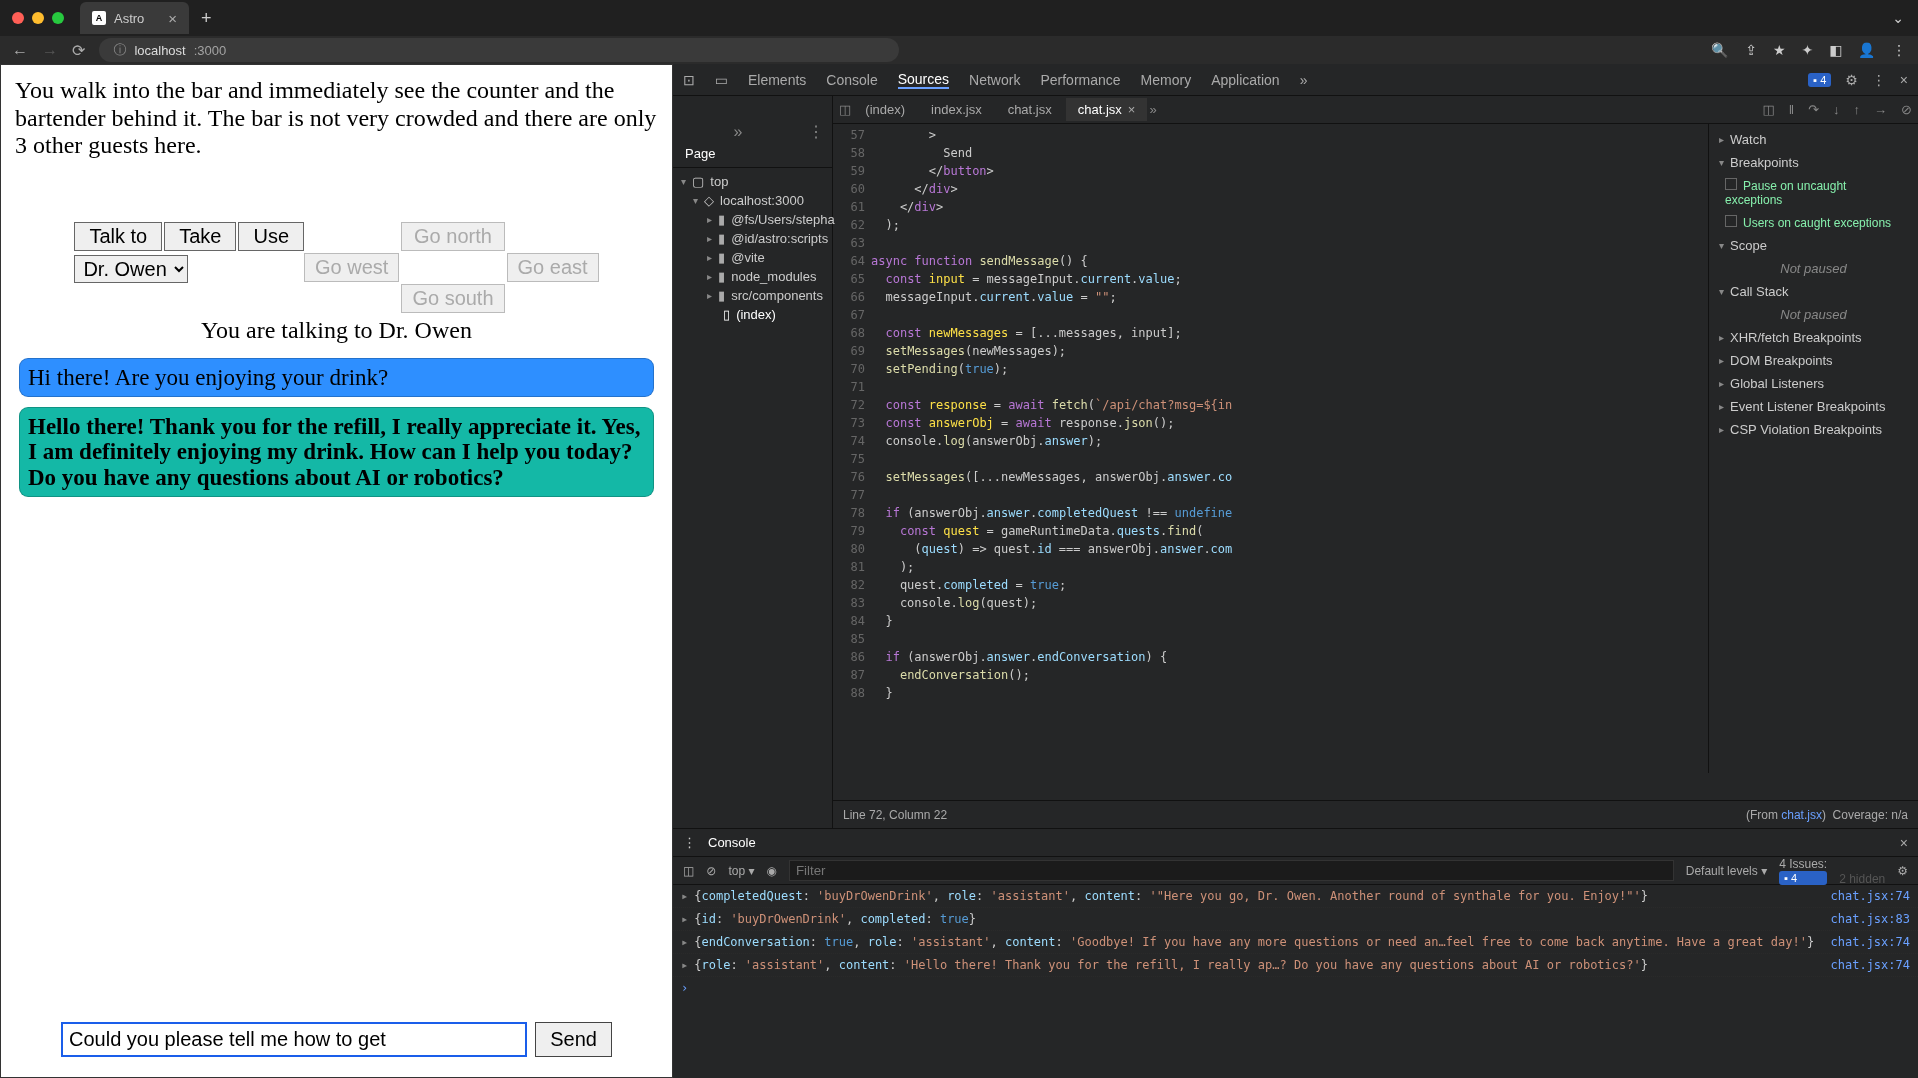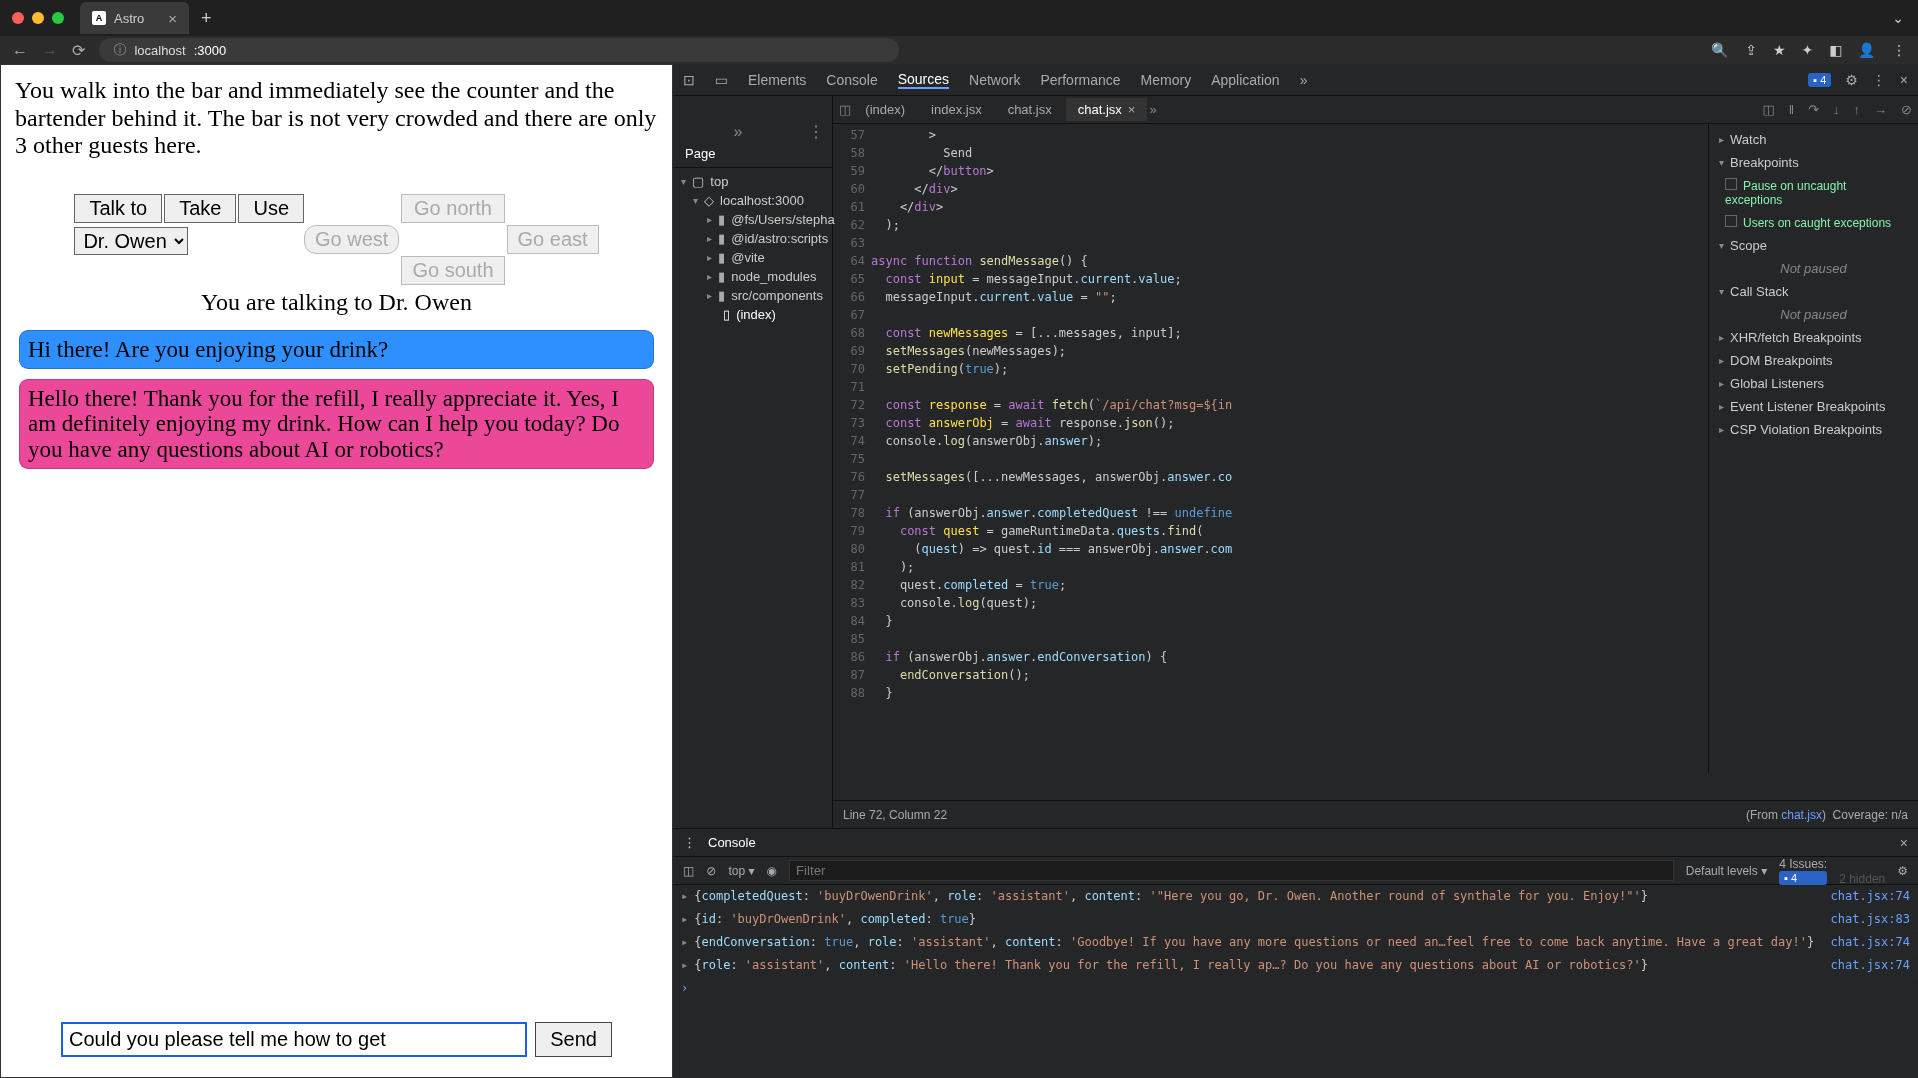--- a/index.html
+++ b/index.html
@@ -13,46 +13,46 @@
 .tl-red { background: #ff5f56; } .tl-yellow { background: #ffbd2e; } .tl-green { background: #27c93f; }
 .tab { background: #3a3a3a; height: 32px; color: #ccc; display: flex; align-items: center; padding: 0 12px; font-size: 13px; border-radius: 6px 6px 0 0; gap: 8px; }
 .tab .favicon { width: 14px; height: 14px; background: #fff; border-radius: 2px; display:flex; align-items:center; justify-content:center; font-size:9px; color:#000; font-weight:bold;}
 .tab .close { color: #aaa; font-size: 15px; margin-left: 16px; }
 .new-tab { color: #ccc; font-size: 18px; margin-left: 12px; }
 .top-right-chevron { color: #ccc; margin-left: auto; margin-right: 14px; font-size: 14px; }
 
 .url-bar { height: 28px; display: flex; align-items: center; padding: 0 12px; gap: 14px; }
 .nav-btn { color: #aaa; font-size: 16px; }
 .url-field { background: #3a3a3a; border-radius: 14px; padding: 2px 14px; color: #ddd; font-size: 13px; display:flex; align-items:center; gap:8px; flex:1; max-width: 800px; height:24px;}
-.url-field .dim { color: #ffffff; }
+.url-field .dim { color: #a3a3a3; }
 .toolbar-icons { margin-left: auto; display: flex; gap: 16px; align-items:center; }
 .toolbar-icons span { color: #ccc; font-size: 14px; }
 .star-filled { color: #4d90fe; }
 
 
 .main-split { display: flex; height: calc(1078px - 64px); }
 .page-area { width: 673px; background: #fff; padding: 10px; position: relative; border: 1px solid #333; display:flex; flex-direction:column;}
 .devtools { width: calc(100% - 673px); background: #252627; color: #ccc; display: flex; flex-direction: column; }
 
 
 .narrative { font-family: 'Times New Roman', serif; font-size: 24px; color:#000; padding: 2px 4px; line-height: 1.15;}
-.actions-row { margin-top: 32px; display: flex; justify-content: center; align-items:flex-start;}
+.actions-row { margin-top: 60px; display: flex; justify-content: center; align-items:flex-start;}
 .left-col-actions { display:flex; flex-direction:column; gap:4px; align-items:flex-start;}
 .btn-row { display:flex; gap:2px;}
 .game-btn { font-family: Arial; font-size: 20px; padding: 2px 14px; background: #efefef; border: 1px solid #666; }
 .game-btn.disabled { color: #aaa; border-color: #bbb;}
 .game-select { font-family: Arial; font-size: 20px; padding: 1px 4px; border:1px solid #666;}
 .nav-grid { display: grid; grid-template-columns: repeat(3,auto); grid-template-rows: repeat(3,auto); gap:2px;}
 .nav-grid .game-btn { font-size:20px; padding:2px 10px;}
-.nav-n{grid-column:2;grid-row:1;} .nav-w{grid-column:1;grid-row:2;border-radius:12px;} .nav-e{grid-column:3;grid-row:2;} .nav-s{grid-column:2;grid-row:3;}
+.nav-n{grid-column:2;grid-row:1;} .nav-w{grid-column:1;grid-row:2;} .nav-e{grid-column:3;grid-row:2;} .nav-s{grid-column:2;grid-row:3;}
 .talking-to { font-family:'Times New Roman',serif; font-size:24px; text-align:center; margin-top:4px; }
 .msg-area { padding:10px 8px; display:flex; flex-direction:column; gap:10px; margin-top:4px;}
 .msg { font-family:'Times New Roman',serif; font-size:23px; padding: 6px 8px; border-radius:9px; border:1px solid rgba(0,0,0,0.2); line-height:1.1;}
 .msg.user { background: #2e8fff; }
-.msg.assistant { background: #ec4899; }
+.msg.assistant { background: #14b8a6; font-weight: bold; }
 .input-row { margin-top:auto; display:flex; gap:8px; padding: 0 50px 10px 50px;}
 .msg-input { flex:1; font-family:Arial; font-size:20px; padding:4px 6px; border:2px solid #1a5eea; outline-offset:1px;}
 .send-btn { font-family:Arial; font-size:20px; padding:4px 14px; border:1px solid #444; background:#efefef;}
 
 
 .dt-top { height: 32px; display:flex; align-items:center; padding:0 10px; gap: 20px; font-size:14px; color:#aaa; border-bottom:1px solid #111;}
 .dt-top .active { color:#fff; border-bottom:2px solid #6aa0ff;}
 .dt-top .right { margin-left:auto; display:flex; gap:14px; align-items:center;}
 .issue-badge { background:#2a62c6; color:#fff; font-size:11px; padding:1px 5px; border-radius:3px; display:flex; gap:3px; align-items:center;}
 .dt-body { display:flex; flex:1; min-height:0;}

